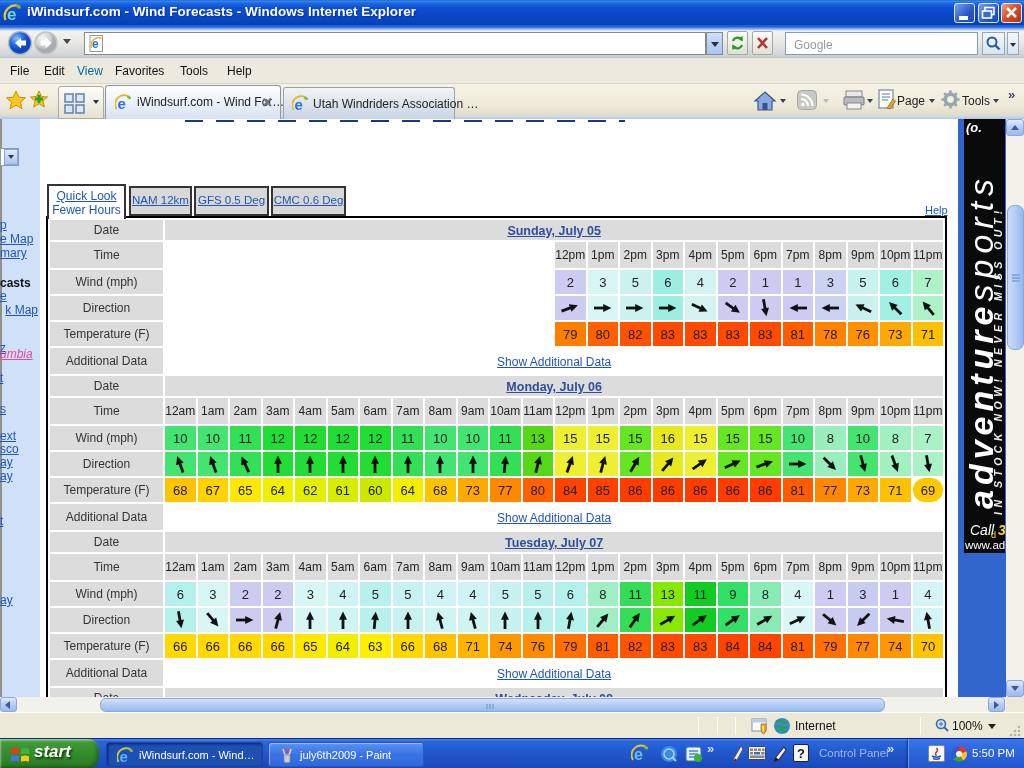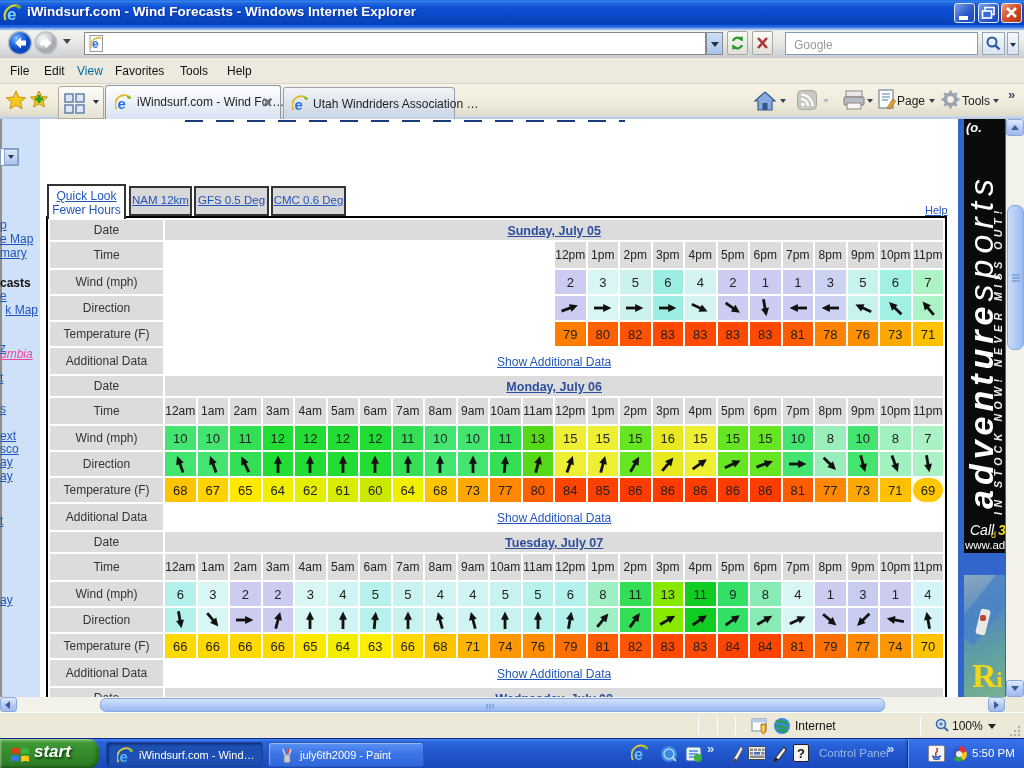--- a/index.html
+++ b/index.html
@@ -869,26 +869,20 @@
 <div class="abs" style="left:50px;top:96px;width:74px;height:4px;background:#fff;z-index:6;"></div>
 <div class="abs" style="left:958px;top:0;width:48px;height:578px;background:#3366cc;"></div>
 <div class="abs" style="left:964px;top:0;width:41px;height:434px;background:#0a0a0a;overflow:hidden;">
       <div class="abs" style="left:2px;top:1px;width:30px;height:14px;color:#fff;font-size:13px;font-weight:bold;font-style:italic;">(o.</div>
       <div class="abs" style="left:0;top:396px;width:375px;height:34px;transform:rotate(-90deg);transform-origin:0 0;color:#fff;font-size:34px;font-style:italic;white-space:nowrap;line-height:34px;padding-left:6px;"><span style="font-weight:bold;letter-spacing:5px;">adventure</span><span style="font-weight:400;letter-spacing:6px;">sports</span></div>
       <div class="abs" style="left:28px;top:396px;width:380px;height:13px;transform:rotate(-90deg);transform-origin:0 0;color:#eee;font-size:10.5px;font-style:italic;font-weight:bold;white-space:nowrap;letter-spacing:4.5px;">IN STOCK NOW!  NEVER MISS OUT!</div>
       <div class="abs" style="left:6px;top:403px;color:#fff;font-style:italic;font-size:14px;white-space:nowrap;">Call <span style="color:#f8d820;font-weight:bold;">3</span></div>
       <div class="abs" style="left:27px;top:411px;color:#f8d820;font-size:9px;">d</div>
       <div class="abs" style="left:1px;top:420px;color:#fff;font-size:11.5px;white-space:nowrap;">www.ad</div>
     </div>
-<div class="abs" style="left:964px;top:456px;width:41px;height:122px;overflow:hidden;background:linear-gradient(160deg,#8aa8c0 0%,#5588c0 35%,#60a0a0 65%,#78b090 100%);">
-      <div class="abs" style="left:-16px;top:18px;width:80px;height:26px;background:#4a84c4;transform:rotate(-52deg);opacity:0.85;"></div>
-      <div class="abs" style="left:14px;top:34px;width:10px;height:26px;background:#e8e8e4;transform:rotate(14deg);border-radius:3px;"></div>
-      <div class="abs" style="left:16px;top:40px;width:6px;height:6px;background:#c04030;border-radius:2px;"></div>
-      <div class="abs" style="left:8px;top:82px;color:#f0d818;font-size:34px;font-weight:bold;font-family:&quot;Liberation Serif&quot;,serif;">R<span style="font-size:22px;">i</span></div>
-    </div>
 </div>
 <div class="abs" style="left:1006px;top:119px;width:18px;height:578px;background:#f2f1ea;">
 <div class="abs" style="left:0;top:0;width:18px;height:17px;background:linear-gradient(180deg,#e0eafc,#b8ccf4 50%,#a0baec);border:1px solid #8aa8dc;border-radius:3px;"></div>
 <div class="abs" style="left:5px;top:6px;border-left:4px solid transparent;border-right:4px solid transparent;border-bottom:5px solid #3a5a9a;"></div>
 <div class="abs" style="left:0;top:561px;width:18px;height:17px;background:linear-gradient(180deg,#e0eafc,#b8ccf4 50%,#a0baec);border:1px solid #8aa8dc;border-radius:3px;"></div>
 <div class="abs" style="left:5px;top:567px;border-left:4px solid transparent;border-right:4px solid transparent;border-top:5px solid #3a5a9a;"></div>
 <div class="abs" style="left:0.5px;top:86px;width:17px;height:145px;border:1px solid #88a8e0;border-radius:7px;background:linear-gradient(90deg,#cadcfa,#b4ccf6 50%,#98b8f0);">
       <div style="margin:68px 0 0 4px;width:8px;height:1.5px;background:#88a8e0;box-shadow:0 3px 0 #88a8e0,0 6px 0 #88a8e0;"></div>
     </div>
 </div>

